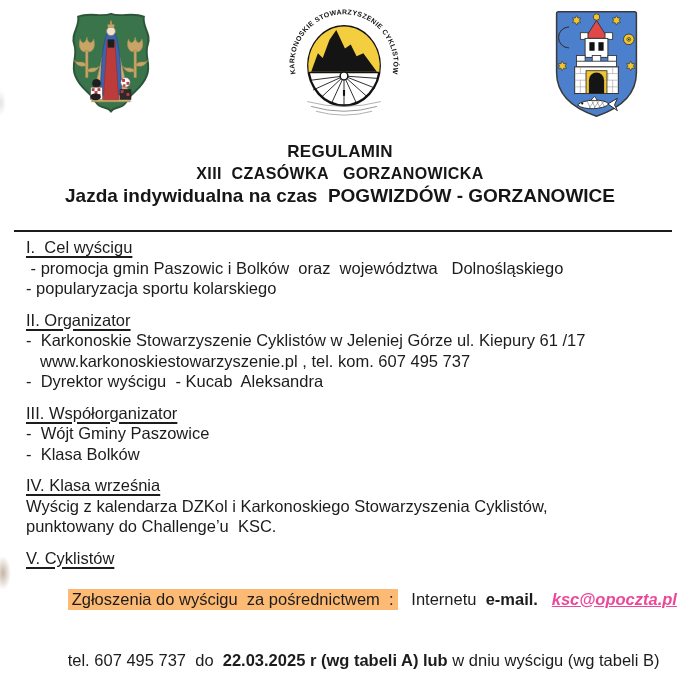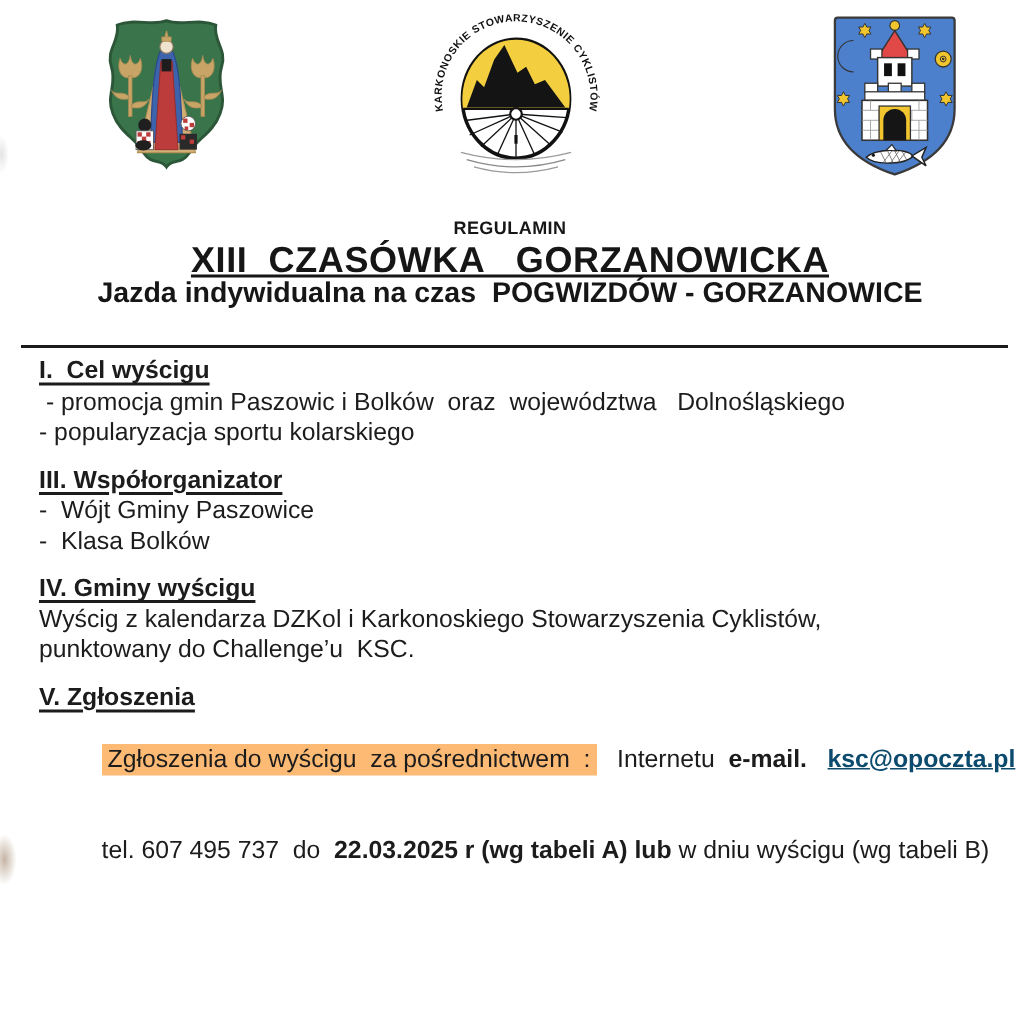--- a/index.html
+++ b/index.html
@@ -9,37 +9,37 @@
   
   .logos{position:absolute;top:0;left:0;width:680px;height:132px;}
   .logo{position:absolute;}
   .logo-left{left:62px;top:8px;width:98px;height:114px;}
   .logo-center{left:286px;top:2px;width:116px;height:118px;}
   .logo-right{left:547px;top:8px;width:99px;height:114px;}
 
   
   .titleblock{position:absolute;top:141px;left:0;width:680px;text-align:center;font-weight:bold;color:#161616;}
   .titleblock div{white-space:pre;line-height:22px;}
-  .tl1{font-size:12px;letter-spacing:.3px;}
-  .tl2{font-size:24px;letter-spacing:.4px;text-decoration:underline;}
+  .tl1{font-size:17px;letter-spacing:.3px;}
+  .tl2{font-size:16px;letter-spacing:.4px;}
   .tl3{font-size:19px;}
   .tl4{font-size:17px;}
 
   .rule{position:absolute;top:230px;left:14px;width:658px;border-top:2.5px solid #1b1b1b;}
 
   
   .content{position:absolute;top:237px;left:26px;width:650px;font-size:16.5px;line-height:20.5px;}
   .sec{margin:0 0 11px 0;}
   .ln{white-space:pre;}
-  .h span{font-weight:bold;text-decoration:underline;text-decoration-thickness:1.8px;text-underline-offset:2.5px;}
+  .h span{font-weight:normal;text-decoration:underline;text-decoration-thickness:1.8px;text-underline-offset:2.5px;}
   .ind{padding-left:14px;}
   .ind2{padding-left:5px;}
   .b{font-weight:bold;}
   .hl-y{background:#fdba74;padding:1px 4px 2px 4px;}
-  .link{color:#0c4a6e;text-decoration:underline;cursor:pointer;}
+  .link{color:#ec4899;text-decoration:underline;cursor:pointer;font-style:italic;}
   .link.b{font-weight:bold;}
 
   
   .smudge1{position:absolute;left:-5px;top:556px;width:16px;height:34px;border-radius:50%;
     background:radial-gradient(ellipse at center,rgba(150,120,90,.55),rgba(150,120,90,0) 70%);}
   .smudge2{position:absolute;left:-4px;top:90px;width:10px;height:26px;border-radius:50%;
     background:radial-gradient(ellipse at center,rgba(160,160,160,.28),rgba(160,160,160,0) 70%);}
 </style>
 </head>
 <body>
@@ -203,35 +203,41 @@
   <div class="rule"></div>
 
   <div class="content">
 
     <div class="sec">
       <div class="ln h"><span>I.  Cel wyścigu</span></div>
       <div class="ln"> - promocja gmin Paszowic i Bolków  oraz  województwa   Dolnośląskiego</div>
       <div class="ln">- popularyzacja sportu kolarskiego</div>
     </div>
 
+    <div class="sec">
+      <div class="ln h"><span>II. Organizator</span></div>
+      <div class="ln">-  Karkonoskie Stowarzyszenie Cyklistów w Jeleniej Górze ul. Kiepury 61 /17</div>
+      <div class="ln ind">www.karkonoskiestowarzyszenie.pl , tel. kom. 607 495 737</div>
+      <div class="ln">-  Dyrektor wyścigu  - Kucab  Aleksandra</div>
+    </div>
 
     <div class="sec">
       <div class="ln h"><span>III. Współorganizator</span></div>
       <div class="ln">-  Wójt Gminy Paszowice</div>
       <div class="ln">-  Klasa Bolków</div>
     </div>
 
     <div class="sec">
-      <div class="ln h"><span>IV. Gminy wyścigu</span></div>
+      <div class="ln h"><span>IV. Klasa września</span></div>
       <div class="ln">Wyścig z kalendarza DZKol i Karkonoskiego Stowarzyszenia Cyklistów,</div>
       <div class="ln">punktowany do Challenge’u  KSC.</div>
     </div>
 
     <div class="sec">
-      <div class="ln h"><span>V. Zgłoszenia</span></div>
+      <div class="ln h"><span>V. Cyklistów</span></div>
       <div class="ln ind2">
         <span class="hl-y">Zgłoszenia do wyścigu  za pośrednictwem  :</span><span>   Internetu  </span><span class="b">e-mail.</span><span>   </span><a class="link b">ksc@opoczta.pl</a>
       </div>
       <div class="ln ind2">
         <span>tel. 607 495 737  do  </span><span class="b">22.03.2025 r (wg tabeli A) lub</span><span> w dniu wyścigu (wg tabeli B)</span>
       </div>
 
     </div>
   </div>
 

